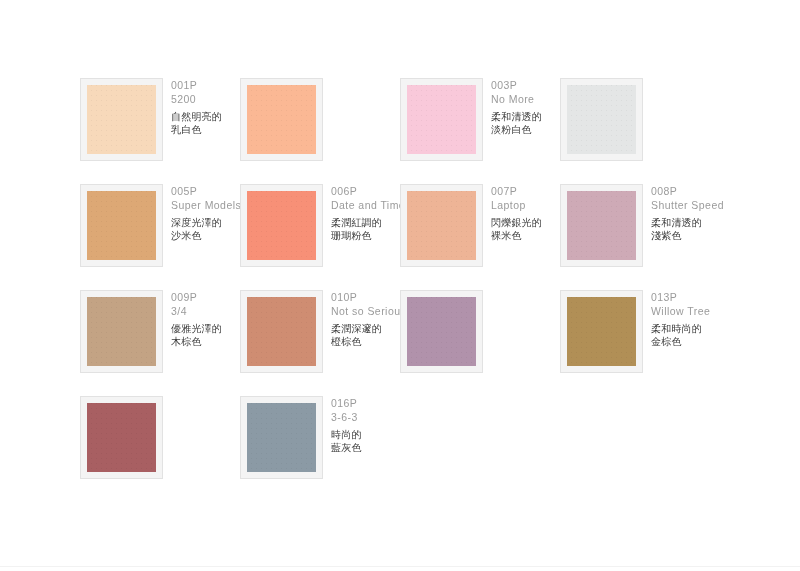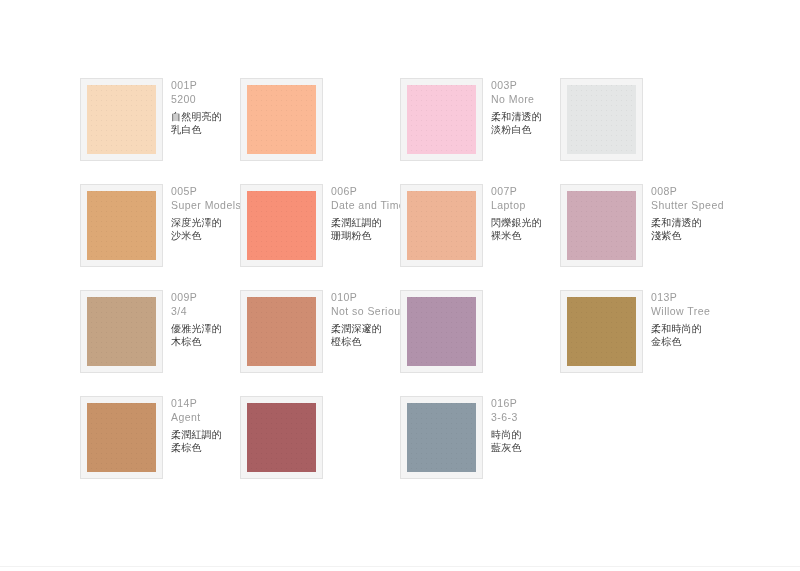--- a/index.html
+++ b/index.html
@@ -224,31 +224,20 @@
         </div>
         <div class="swatch-meta">
           <div class="code-line">013P</div>
           <div class="name-line">Willow Tree</div>
           <div class="desc-zh">柔和時尚的</div>
           <div class="color-zh">金棕色</div>
         </div>
       </div>
       <div class="swatch-card">
         <div class="swatch-frame">
-          <div class="swatch-chip" style="background-color: rgb(199, 146, 104);"></div>
-        </div>
-        <div class="swatch-meta">
-          <div class="code-line">014P</div>
-          <div class="name-line">Agent</div>
-          <div class="desc-zh">柔潤紅調的</div>
-          <div class="color-zh">柔棕色</div>
-        </div>
-      </div>
-      <div class="swatch-card">
-        <div class="swatch-frame">
           <div class="swatch-chip" style="background-color: rgb(168, 95, 98);"></div>
         </div>
       </div>
       <div class="swatch-card">
         <div class="swatch-frame">
           <div class="swatch-chip" style="background-color: rgb(139, 154, 165);"></div>
         </div>
         <div class="swatch-meta">
           <div class="code-line">016P</div>
           <div class="name-line">3-6-3</div>

